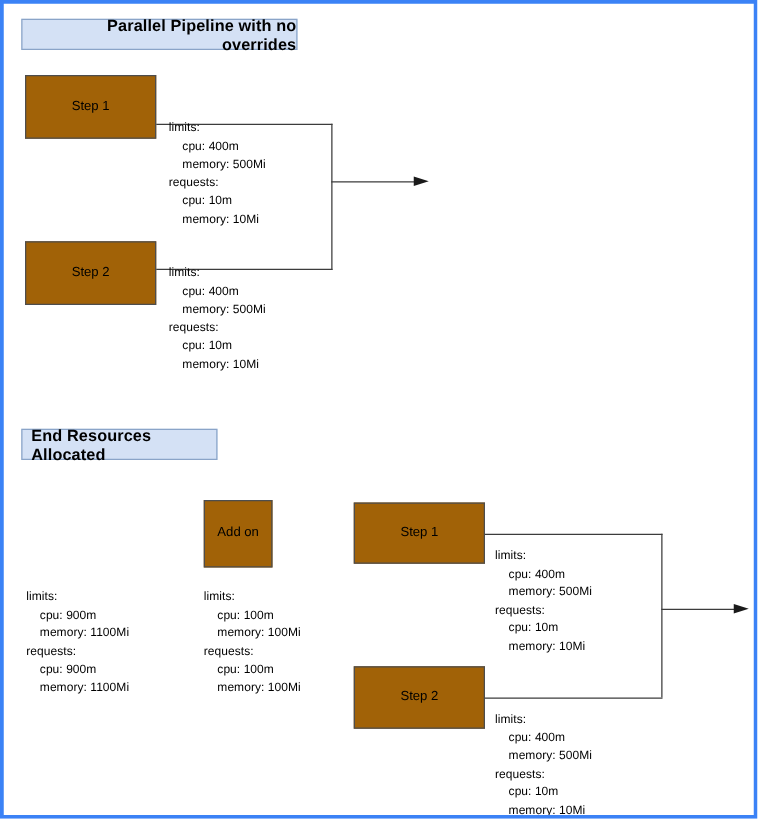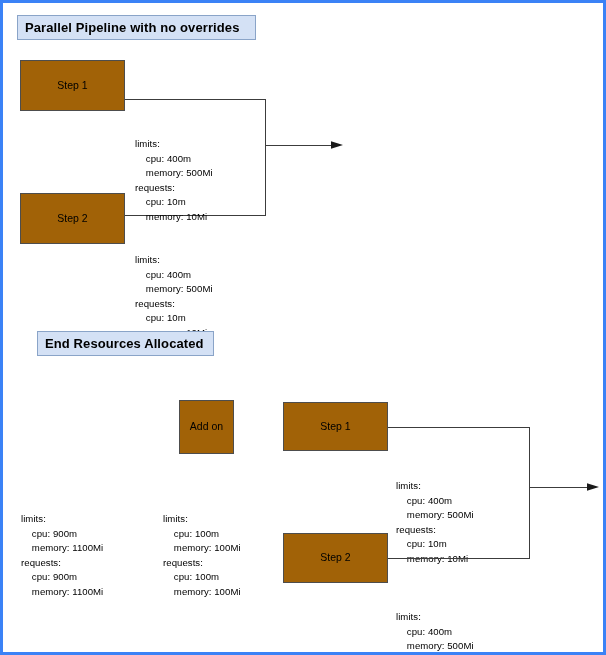--- a/index.html
+++ b/index.html
@@ -46,21 +46,20 @@
     color: #000000;
     line-height: 1.45;
   }
   .spec {
     position: absolute;
     font-size: 9.6px;
     color: #000000;
     line-height: 1.52;
     white-space: pre;
     letter-spacing: 0.05px;
-    margin-top: 41px;
   }
   .line-h {
     position: absolute;
     height: 0;
     border-top: 1.4px solid #3c3c3c;
   }
   .line-v {
     position: absolute;
     width: 0;
     border-left: 1.4px solid #3c3c3c;
@@ -68,21 +67,21 @@
   .arrow-svg {
     position: absolute;
     overflow: visible;
   }
 </style>
 </head>
 <body>
 
 <div id="canvas">
 
-  <div class="banner" style="left:14px; top:12px; width:239px; height:25px;">Parallel Pipeline with no overrides</div>
+  <div class="banner" style="left:14px; top:12px; width:221px; height:25px;text-align:right;">Parallel Pipeline with no overrides</div>
 
   <div class="node" style="left:17px; top:57px; width:105px; height:51px;">Step 1</div>
 
   <div class="line-h" style="left:122px; top:96px; width:141px;"></div>
 
   <div class="node" style="left:17px; top:190px; width:105px; height:51px;">Step 2</div>
 
   <div class="line-h" style="left:122px; top:212px; width:141px;"></div>
 
   <div class="line-v" style="left:262px; top:96px; height:117px;"></div>
@@ -99,30 +98,30 @@
     cpu: 10m
     memory: 10Mi</div>
 
   <div class="spec" style="left:132px; top:209px;">limits:
     cpu: 400m
     memory: 500Mi
 requests:
     cpu: 10m
     memory: 10Mi</div>
 
-  <div class="banner" style="left:14px; top:328px; width:177px; height:25px;margin-left:20px;">End Resources Allocated</div>
+  <div class="banner" style="left:14px; top:340px; width:157px; height:25px;">End Resources Allocated</div>
 
   <div class="spec" style="left:18px; top:468px;">limits:
     cpu: 900m
     memory: 1100Mi
 requests:
     cpu: 900m
     memory: 1100Mi</div>
 
-  <div class="node" style="left:176px; top:397px; width:55px; height:54px;">Add on</div>
+  <div class="node" style="left:160px; top:397px; width:55px; height:54px;">Add on</div>
   <div class="spec" style="left:160px; top:468px;">limits:
     cpu: 100m
     memory: 100Mi
 requests:
     cpu: 100m
     memory: 100Mi</div>
 
   <div class="node" style="left:280px; top:399px; width:105px; height:49px;">Step 1</div>
   <div class="line-h" style="left:385px; top:424px; width:142px;"></div>
   <div class="spec" style="left:393px; top:435px;">limits:

